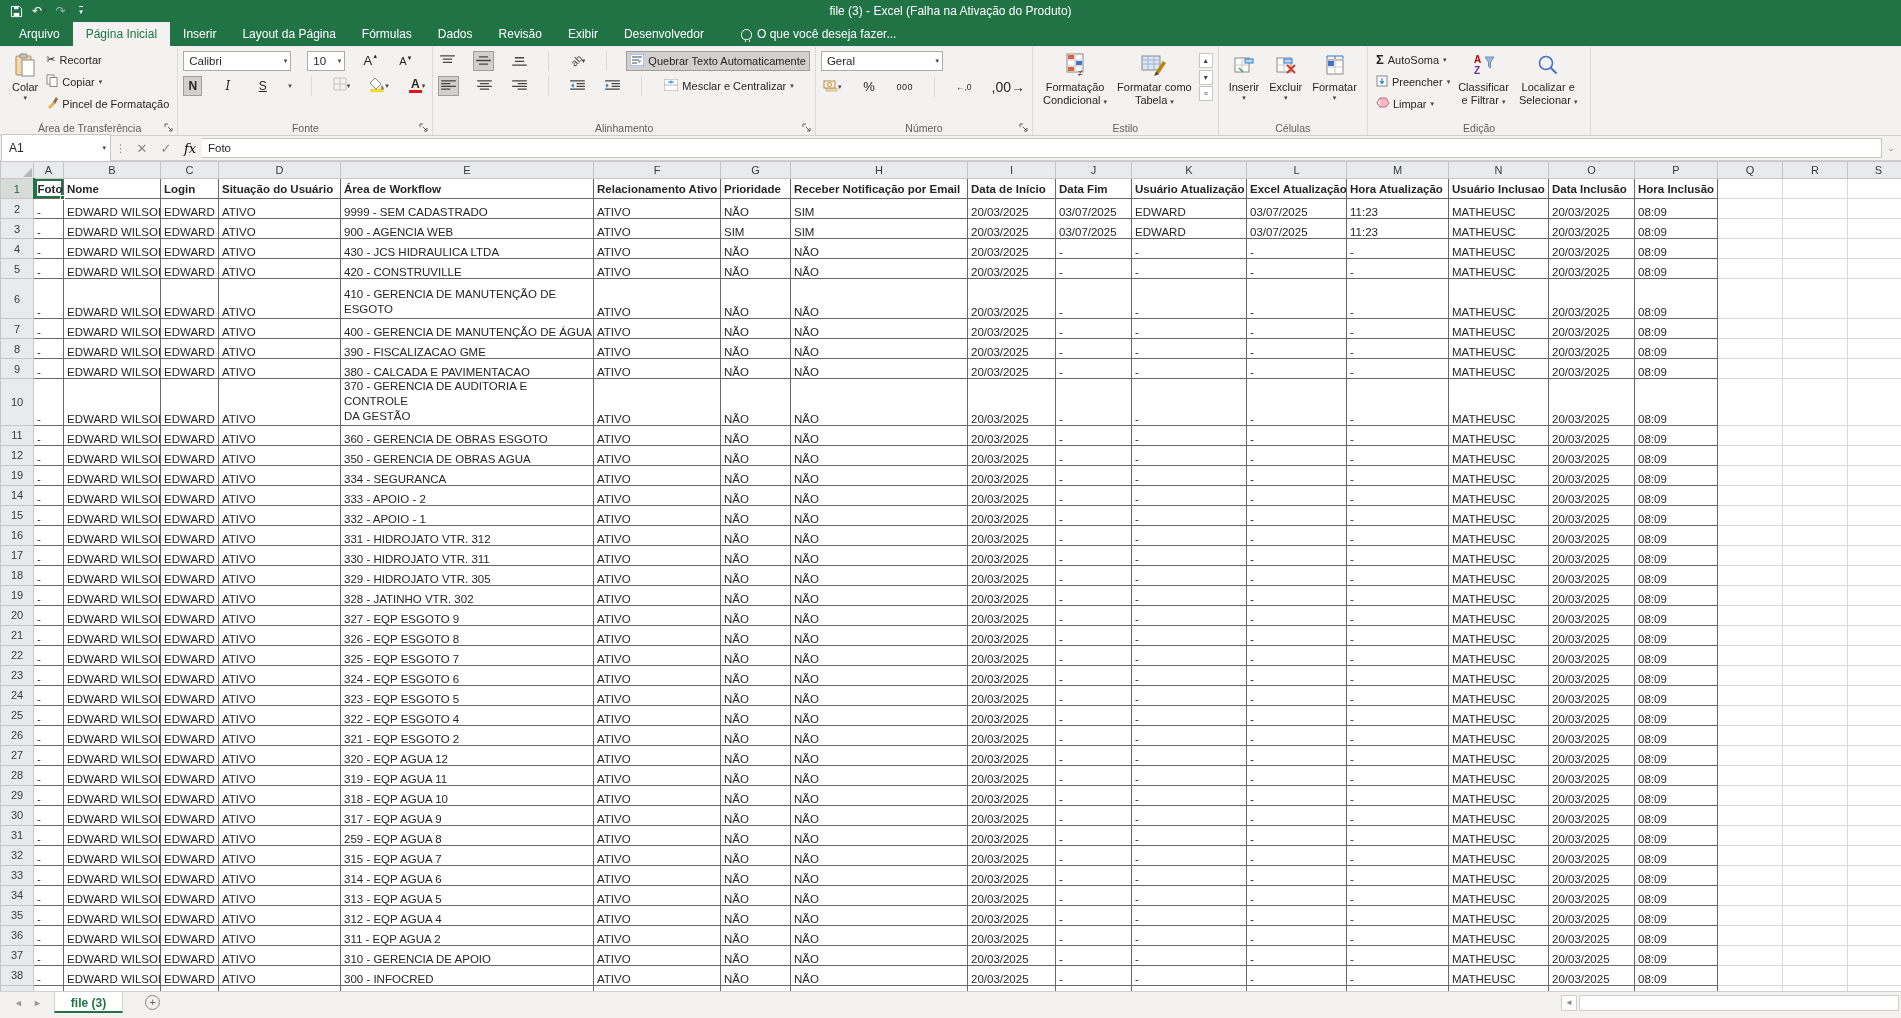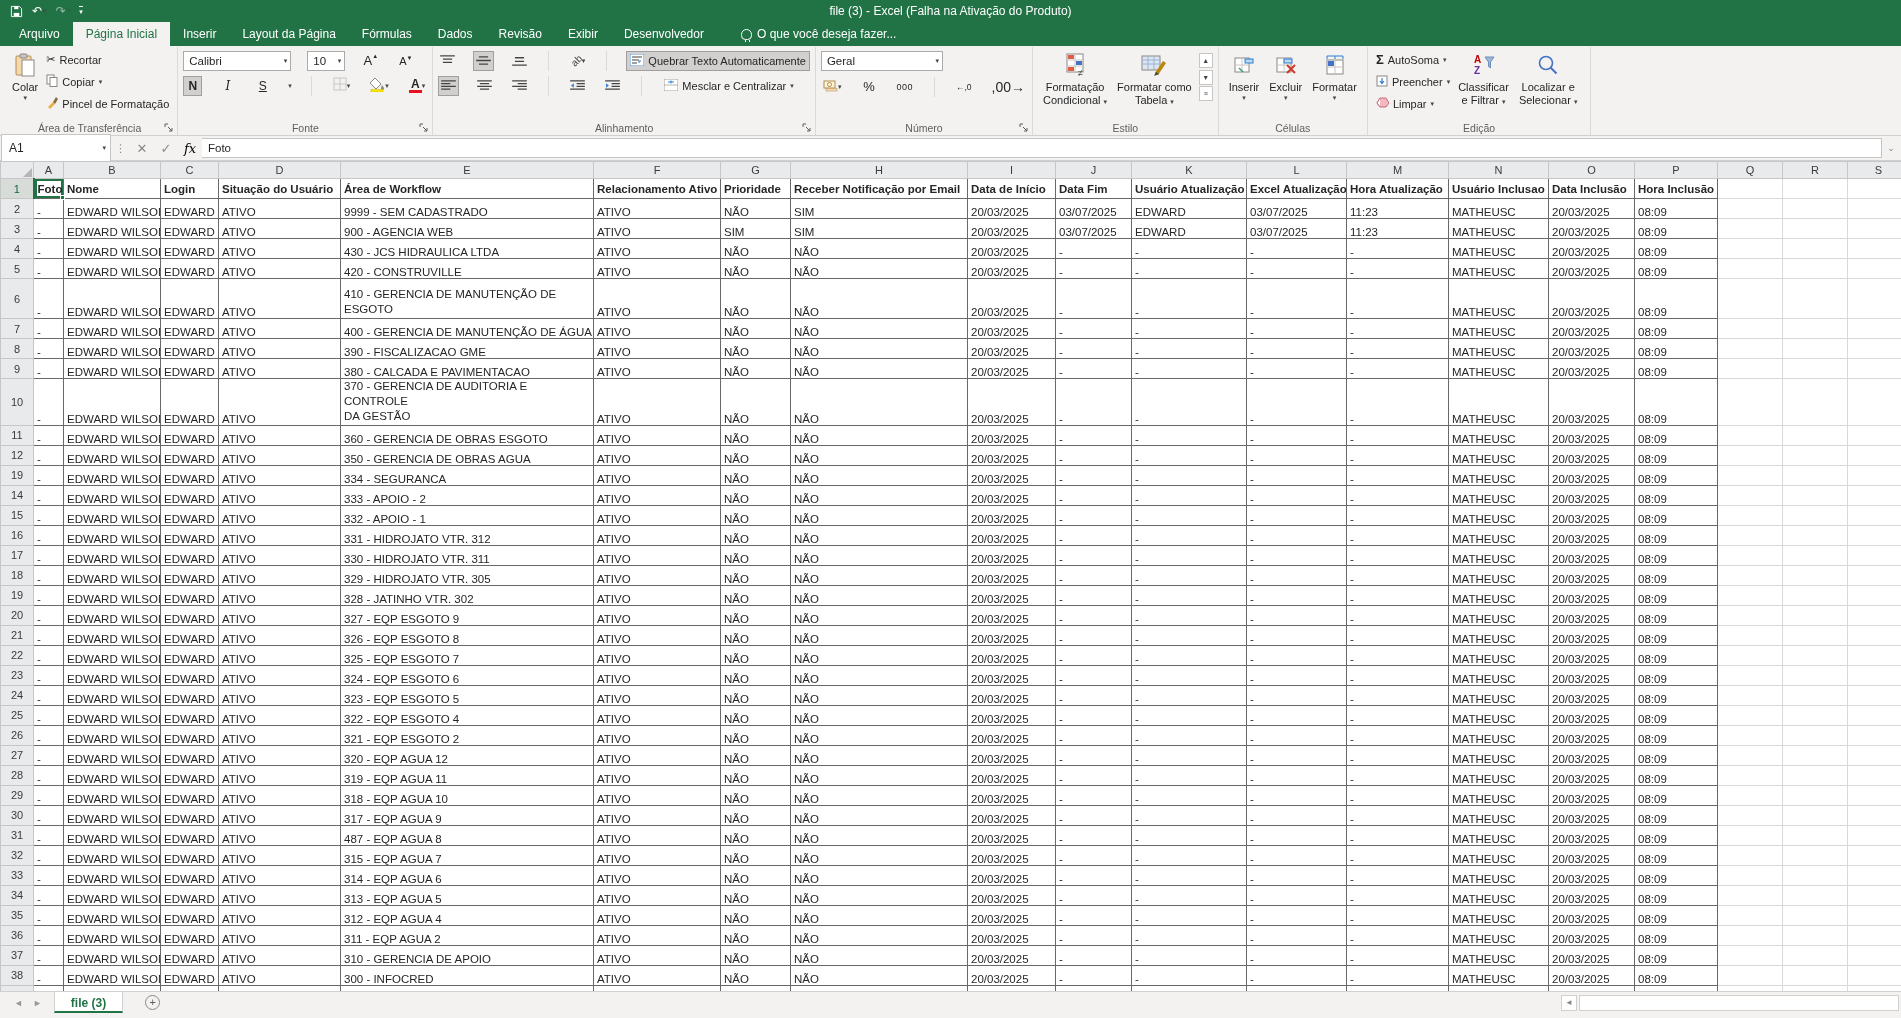--- a/index.html
+++ b/index.html
@@ -1209,21 +1209,21 @@
           <td class="e"></td>
           <td class="e"></td>
           <td class="e"></td>
         </tr>
         <tr class="r">
           <td class="gut">31</td>
           <td class="">-</td>
           <td class="">EDWARD WILSON</td>
           <td class="">EDWARD</td>
           <td class="">ATIVO</td>
-          <td class="">487 - EQP AGUA 8</td>
+          <td class="">259 - EQP AGUA 8</td>
           <td class="">ATIVO</td>
           <td class="">NÃO</td>
           <td class="">NÃO</td>
           <td class="">20/03/2025</td>
           <td class="">-</td>
           <td class="">-</td>
           <td class="">-</td>
           <td class="">-</td>
           <td class="">MATHEUSC</td>
           <td class="">20/03/2025</td>

